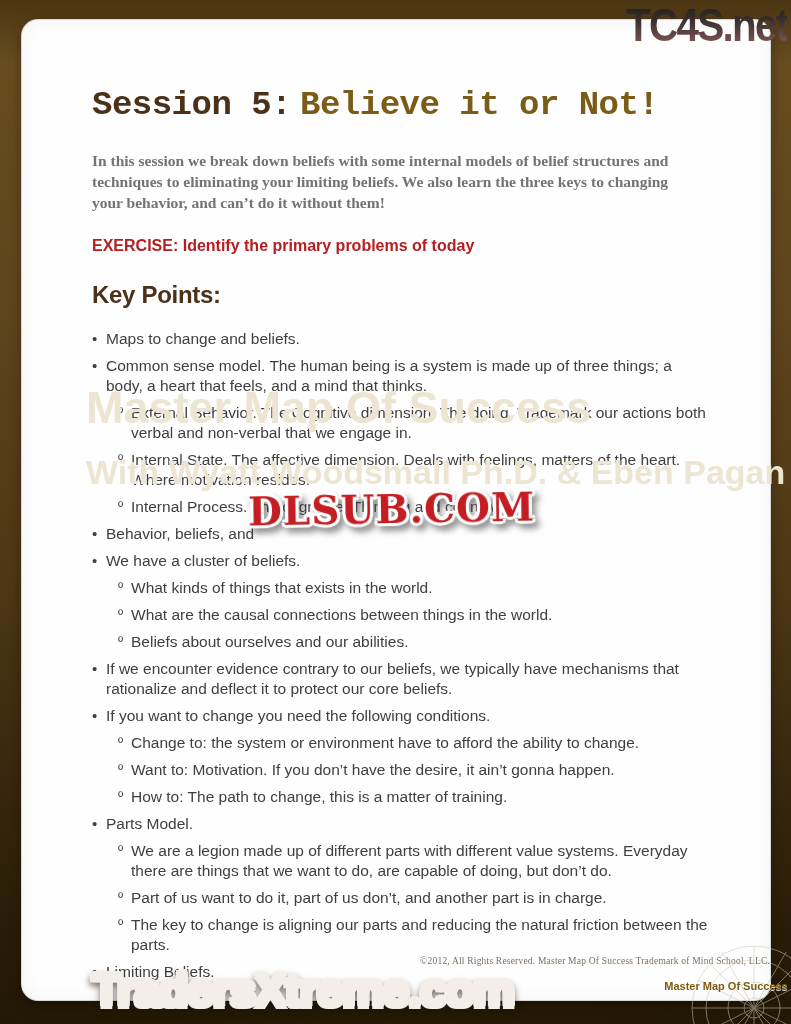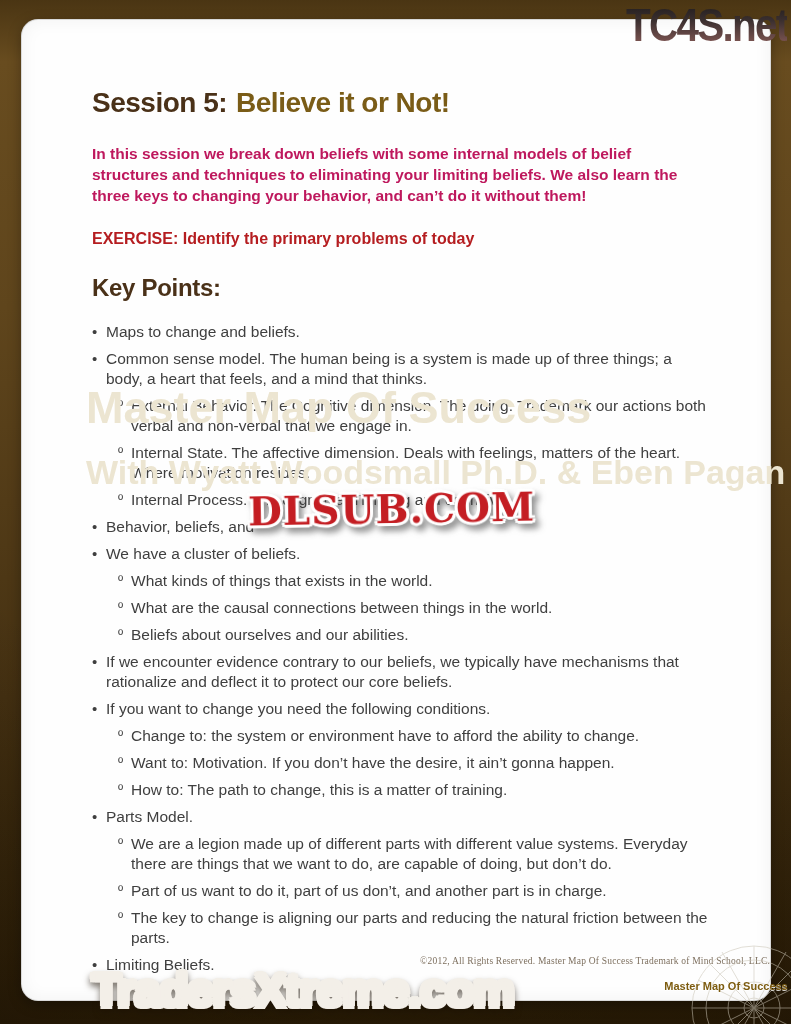--- a/index.html
+++ b/index.html
@@ -19,29 +19,30 @@
     background:#fefefe;border-radius:16px;
     box-shadow:0 0 0 1px #d9d9d9, 0 4px 14px rgba(0,0,0,.35), inset 0 0 18px rgba(0,0,0,.05);
     z-index:1;
   }
   .page-inner{
     position:relative;z-index:2;
     padding:68px 62px 0 70px;
   }
   
   .doc-title{
-    font-size:28px;font-weight:800;letter-spacing:-0.5px;line-height:1.05;
+    font-size:34px;font-weight:800;letter-spacing:-0.5px;line-height:1.05;
     margin:0 0 26px 0;
+    font-family:Liberation Mono, monospace;
   }
   .doc-title .t1{color:#4a3118;}
   .doc-title .t2{color:#7a5c17;margin-left:9px;}
   
   .intro{
-    font-size:15.5px;line-height:21px;font-weight:700;color:#be185d;
-    max-width:596px;margin:8px 0 24px 0;
+    font-size:15.5px;line-height:21px;font-weight:700;color:#737373;
+    max-width:596px;margin:8px 0 24px 0;font-family:Liberation Serif, serif;
   }
   .exercise{
     font-size:16px;font-weight:700;color:#b51d20;margin:0 0 26px 0;
   }
   .keypoints{
     font-size:24px;font-weight:800;color:#4a3118;margin:0 0 20px 0;letter-spacing:-0.3px;
   }
   
   .blist{list-style:none;margin:0;padding:0;max-width:618px;}
   .blist li{

